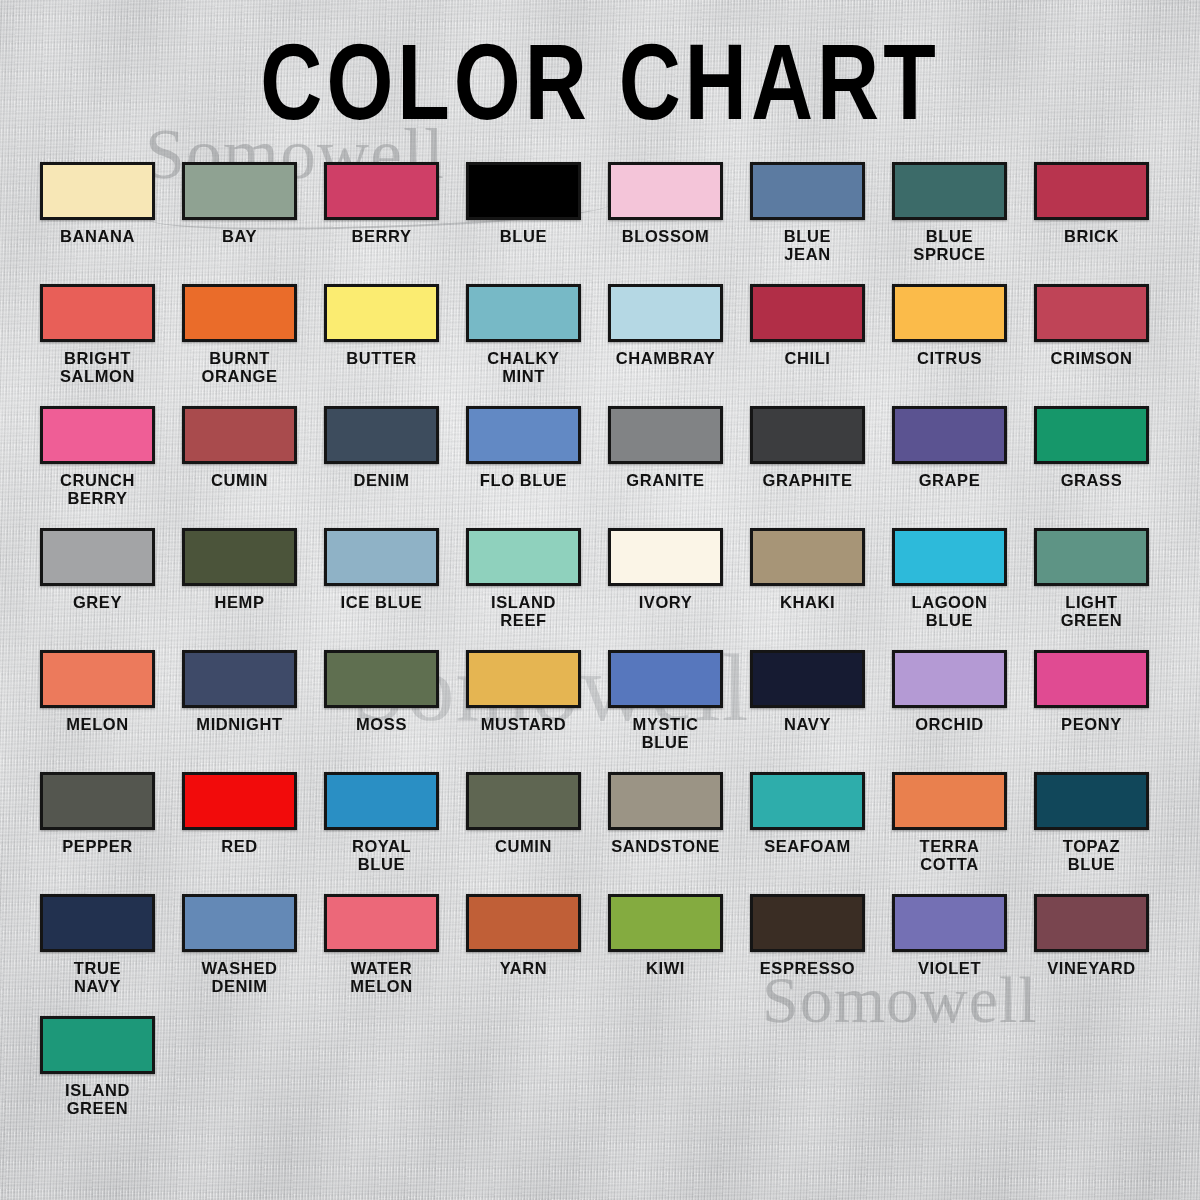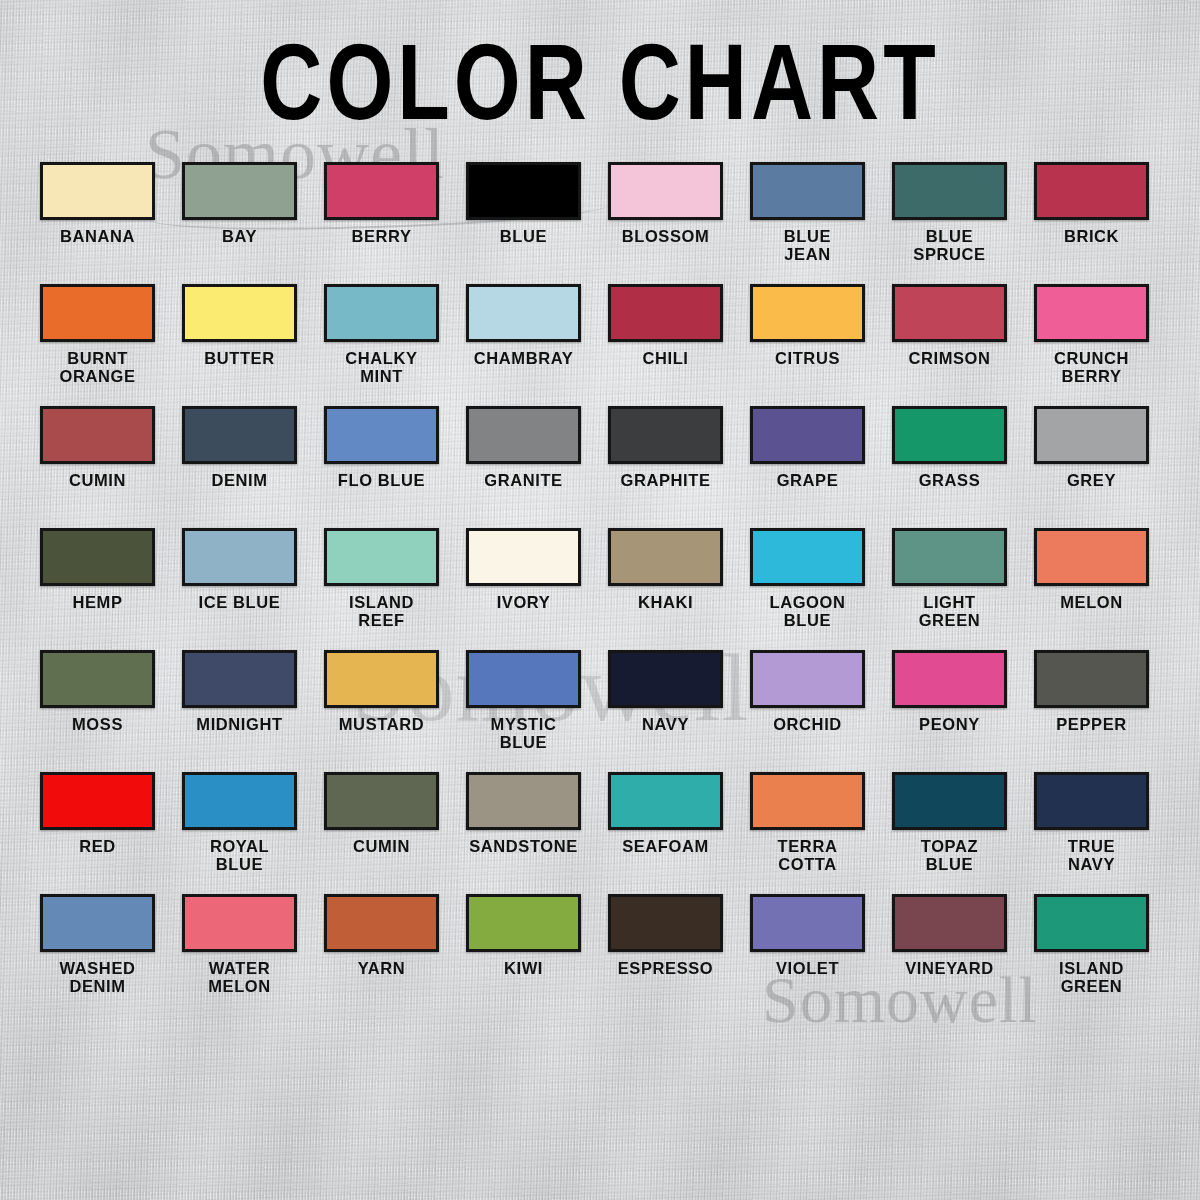--- a/index.html
+++ b/index.html
@@ -177,20 +177,25 @@
       <div class="cell">
         <div class="chip" style="background-color: rgb(60, 107, 105);"></div>
         <div class="chip-label">BLUE
 SPRUCE</div>
       </div>
       <div class="cell">
         <div class="chip" style="background-color: rgb(184, 52, 78);"></div>
         <div class="chip-label">BRICK</div>
       </div>
       <div class="cell">
+        <div class="chip" style="background-color: rgb(232, 95, 88);"></div>
+        <div class="chip-label">BRIGHT
+SALMON</div>
+      </div>
+      <div class="cell">
         <div class="chip" style="background-color: rgb(234, 108, 42);"></div>
         <div class="chip-label">BURNT
 ORANGE</div>
       </div>
       <div class="cell">
         <div class="chip" style="background-color: rgb(251, 236, 113);"></div>
         <div class="chip-label">BUTTER</div>
       </div>
       <div class="cell">
         <div class="chip" style="background-color: rgb(119, 185, 198);"></div>
@@ -279,26 +284,26 @@
       <div class="cell">
         <div class="chip" style="background-color: rgb(94, 148, 133);"></div>
         <div class="chip-label">LIGHT
 GREEN</div>
       </div>
       <div class="cell">
         <div class="chip" style="background-color: rgb(236, 122, 92);"></div>
         <div class="chip-label">MELON</div>
       </div>
       <div class="cell">
+        <div class="chip" style="background-color: rgb(62, 74, 104);"></div>
+        <div class="chip-label">MIDNIGHT</div>
+      </div>
+      <div class="cell">
         <div class="chip" style="background-color: rgb(95, 111, 80);"></div>
         <div class="chip-label">MOSS</div>
-      </div>
-      <div class="cell">
-        <div class="chip" style="background-color: rgb(62, 74, 104);"></div>
-        <div class="chip-label">MIDNIGHT</div>
       </div>
       <div class="cell">
         <div class="chip" style="background-color: rgb(229, 181, 82);"></div>
         <div class="chip-label">MUSTARD</div>
       </div>
       <div class="cell">
         <div class="chip" style="background-color: rgb(87, 119, 189);"></div>
         <div class="chip-label">MYSTIC
 BLUE</div>
       </div>

